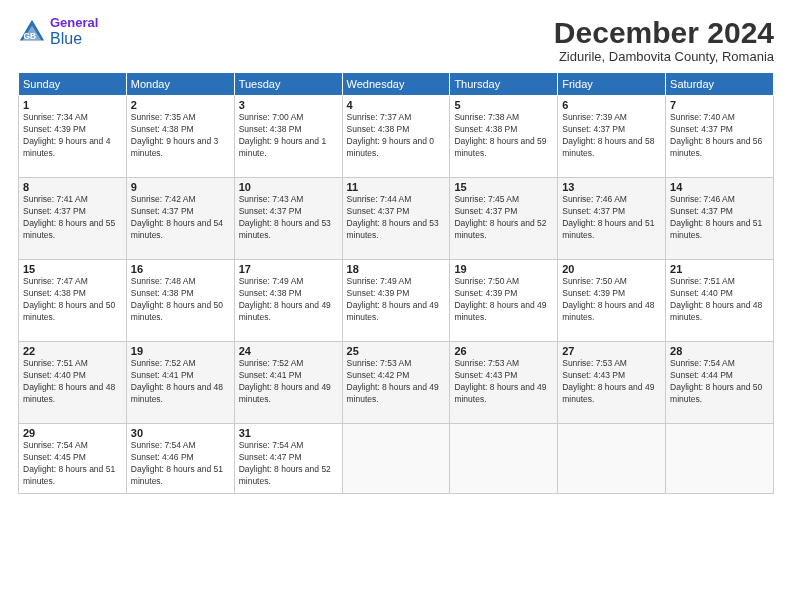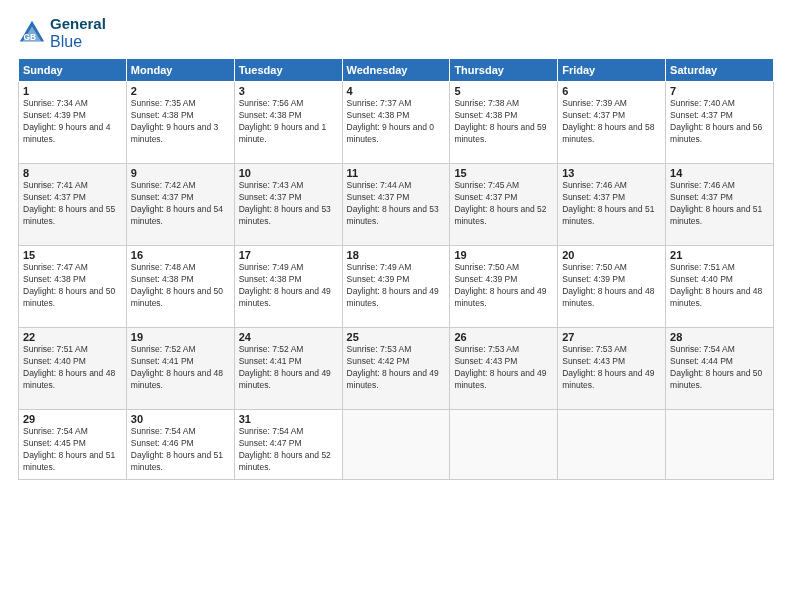--- a/index.html
+++ b/index.html
@@ -26,23 +26,23 @@
       display: flex;
       align-items: center;
       gap: 4px;
     }
     .logo-text {
       display: flex;
       flex-direction: column;
       line-height: 1.1;
     }
     .logo-general {
-      font-size: 15px;
+      font-size: 13px;
       font-weight: bold;
-      color: #0c4a6e;
+      color: #6d28d9;
     }
     .logo-blue {
       font-size: 16px;
       font-weight: normal;
       color: #1a5fa8;
     }
     .logo-icon {
       width: 28px;
       height: 28px;
     }
@@ -61,21 +61,21 @@
     }
     .calendar {
       width: 100%;
       border-collapse: collapse;
       font-size: 9px;
     }
     .calendar th {
       background: #2970b8;
       color: #fff;
       font-size: 11px;
-      font-weight: bold;
+      font-weight: normal;
       padding: 5px 4px;
       text-align: left;
       border: 1px solid #fff;
     }
     .calendar td {
       width: 14.28%;
       vertical-align: top;
       padding: 3px 4px;
       border: 1px solid #ccc;
       background: #fff;
@@ -114,20 +114,24 @@
       <svg class="logo-icon" viewBox="0 0 30 30">
         <polygon points="15,2 28,24 2,24" fill="#2970b8"></polygon>
         <polygon points="15,8 25,24 5,24" fill="#fff" opacity="0.4"></polygon>
         <text x="6" y="22" font-size="9" fill="#fff" font-weight="bold">GB</text>
       </svg>
       <div class="logo-text">
         <span class="logo-general">General</span>
         <span class="logo-blue">Blue</span>
       </div>
     </div>
+    <div class="title-block">
+      <div class="month-title">December 2024</div>
+      <div class="subtitle">Zidurile, Dambovita County, Romania</div>
+    </div>
   </div>
 
   <table class="calendar">
     <thead>
       <tr>
         <th>Sunday</th>
         <th>Monday</th>
         <th>Tuesday</th>
         <th>Wednesday</th>
         <th>Thursday</th>
@@ -150,21 +154,21 @@
           <span class="day-num">2</span>
           <span class="day-info">
             <span>Sunrise: 7:35 AM</span><br>
             <span>Sunset: 4:38 PM</span><br>
             <span>Daylight: 9 hours and 3 minutes.</span>
           </span>
         </td>
         <td>
           <span class="day-num">3</span>
           <span class="day-info">
-            <span>Sunrise: 7:56 AM</span><br>
+            <span>Sunrise: 7:00 AM</span><br>
             <span>Sunset: 4:38 PM</span><br>
             <span>Daylight: 9 hours and 1 minute.</span>
           </span>
         </td>
         <td>
           <span class="day-num">4</span>
           <span class="day-info">
             <span>Sunrise: 7:37 AM</span><br>
             <span>Sunset: 4:38 PM</span><br>
             <span>Daylight: 9 hours and 0 minutes.</span>

